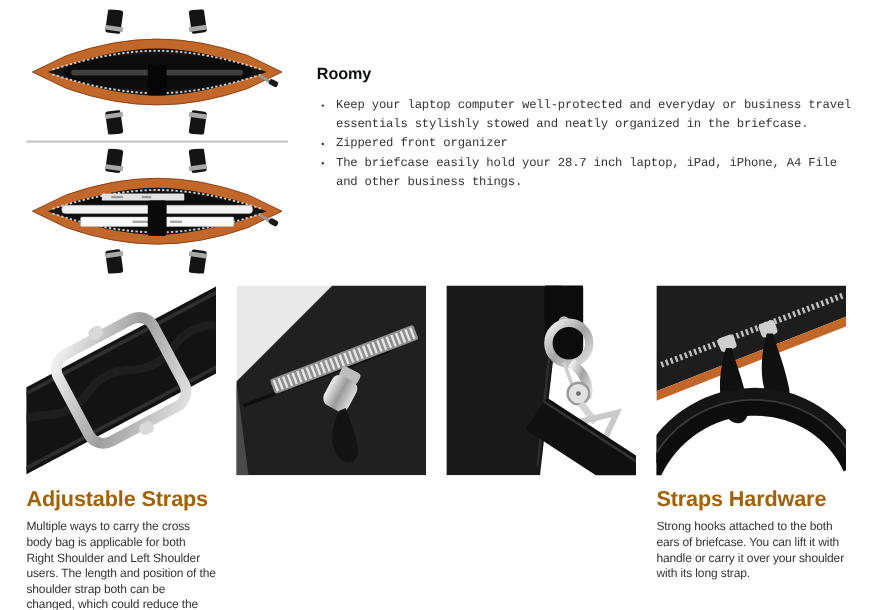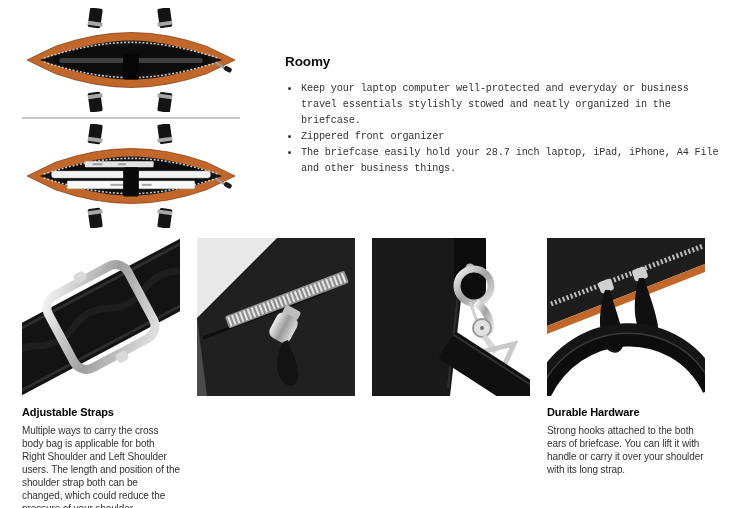--- a/index.html
+++ b/index.html
@@ -3,42 +3,42 @@
 <meta charset="utf-8">
 <style>
   * { box-sizing: border-box; }
   html, body {
     margin: 0; padding: 0;
     width: 742px; height: 508px;
     background: #ffffff;
     overflow: hidden;
     font-family: "Liberation Sans", sans-serif;
   }
-  .top-section { display: flex; padding: 8px 22px 0 22px; gap: 21px; }
+  .top-section { display: flex; padding: 8px 22px 0 22px; }
   .gallery { width: 218px; flex: none; }
   .gallery svg { display: block; width: 218px; height: 104px; }
   .gallery-divider { height: 2px; background: #c9c9c9; margin: 5px 0; }
   .roomy { margin-left: 24px; flex: 1; max-width: 450px; padding-top: 46px; }
   .roomy-heading {
     font-size: 13.5px; font-weight: 700; color: #0f1111;
     margin: 0 0 12px 0; letter-spacing: -0.1px;
   }
   .roomy-bullets {
     margin: 0; padding-left: 15px;
     font-size: 10.2px; line-height: 16px; letter-spacing: -0.15px;
     color: #333333;
   }
   .roomy-bullets li { margin: 0; padding-left: 1px; font-family: Liberation Mono, monospace; }
 
   .features { display: flex; gap: 17px; padding: 0 22px; margin-top: 10px; }
   .feature { width: 158px; flex: none; }
   .feature-img { width: 158px; height: 158px; }
   .feature-img svg { display: block; width: 158px; height: 158px; }
   .feature-title {
-    font-size: 11px; font-weight: 700; color: #000000;
+    font-size: 18px; font-weight: 700; color: #a16207;
     margin: 10px 0 6px 0; letter-spacing: -0.1px;
   }
   .feature-desc {
     font-size: 10px; line-height: 13px; letter-spacing: -0.1px;
     color: #333333; margin: 0;
   }
 </style>
 </head>
 <body>
 
@@ -217,17 +217,17 @@
         <path d="M4,66 L156,8" stroke="#bdbdbd" stroke-width="5" stroke-dasharray="2 2.2"></path>
         <rect x="52" y="42" width="14" height="12" rx="3" fill="#cfcfcf" transform="rotate(-20 59 48)"></rect>
         <rect x="86" y="30" width="14" height="12" rx="3" fill="#cfcfcf" transform="rotate(-20 93 36)"></rect>
         <path d="M58,52 C50,78 52,102 61,112 C70,119 79,112 76,98 C72,78 65,62 63,52 Z" fill="#101010"></path>
         <path d="M92,40 C85,64 87,88 96,98 C105,105 114,97 110,83 C106,64 99,48 97,40 Z" fill="#101010"></path>
         <path d="M-12,160 C18,72 138,68 170,154" fill="none" stroke="#151515" stroke-width="13"></path>
         <path d="M-4,160 C28,86 128,82 162,152" fill="none" stroke="#0d0d0d" stroke-width="13"></path>
         <path d="M-8,156 C22,78 134,74 166,150" fill="none" stroke="#3a3a3a" stroke-width="1.5"></path>
       </svg>
     </div>
-    <h4 class="feature-title">Durable Hardware</h4>
+    <h4 class="feature-title">Straps Hardware</h4>
     <p class="feature-desc">Strong hooks attached to the both ears of briefcase. You can lift it with handle or carry it over your shoulder with its long strap.</p>
   </div>
 
 </div>
 
 </body></html>

